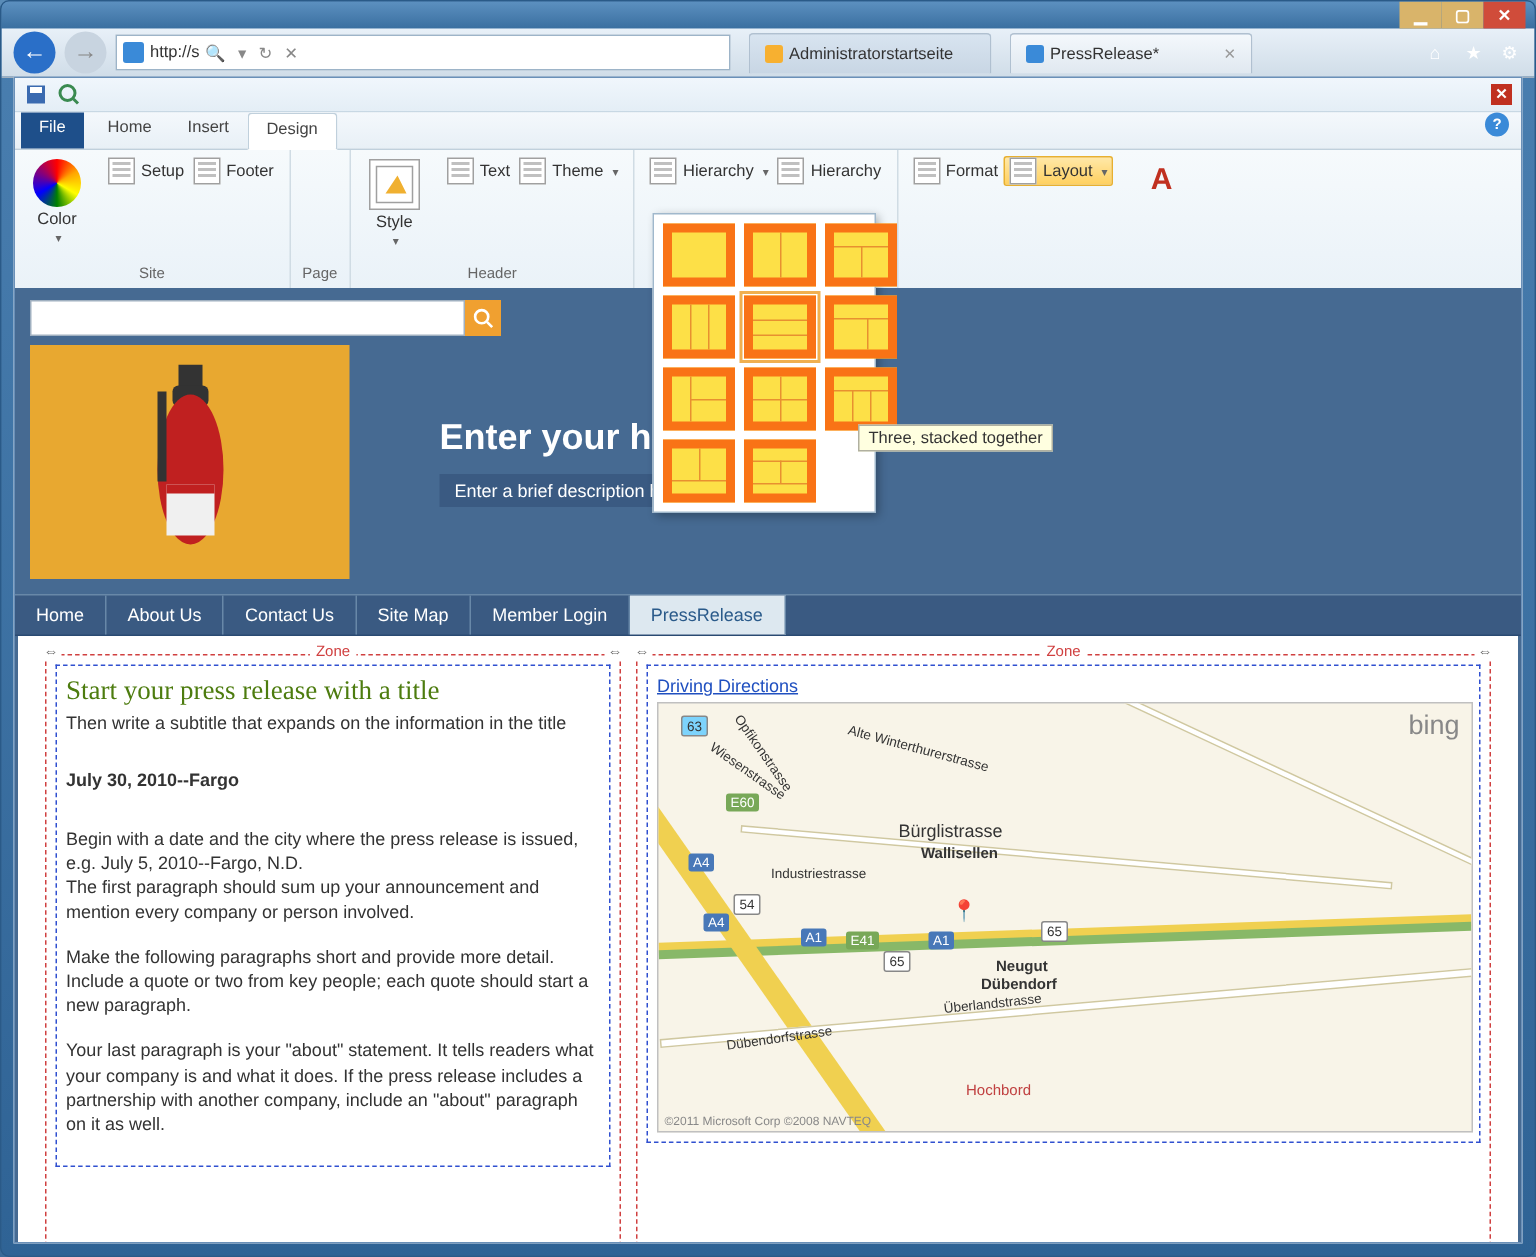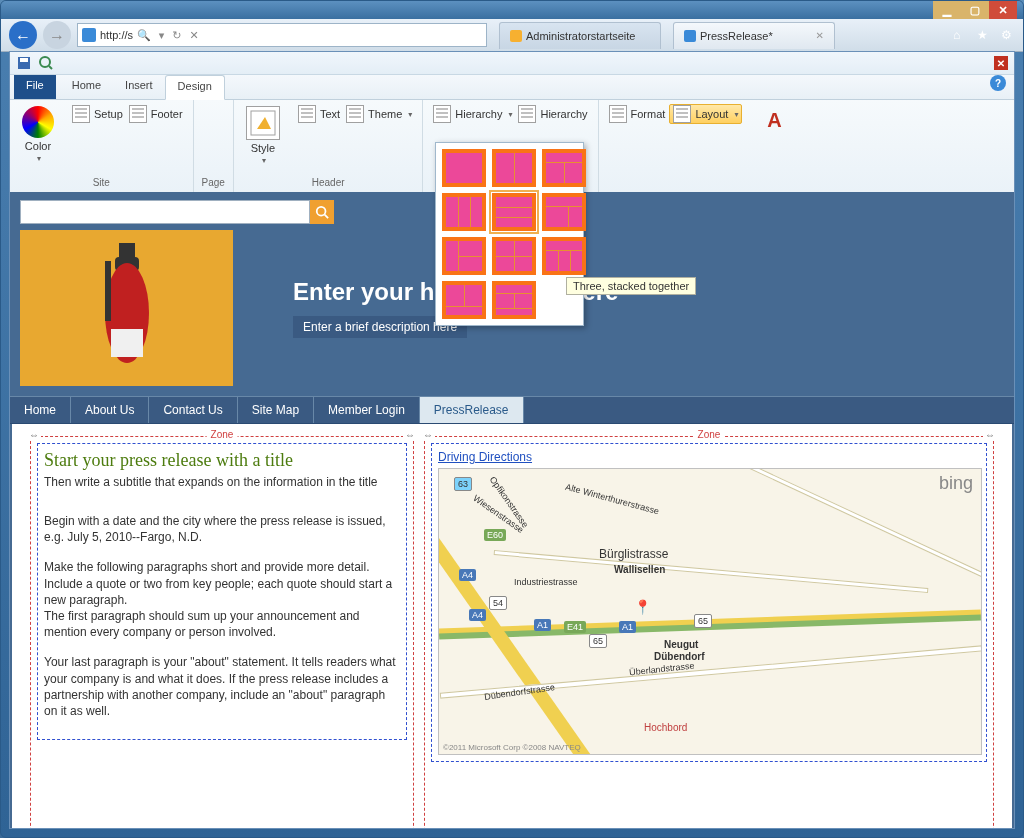--- a/index.html
+++ b/index.html
@@ -44,21 +44,21 @@
 .ribsm .ico{width:16px;height:16px}
 .ribsm.hl{background:linear-gradient(#ffe8a8,#ffd060);border:1px solid #e8b030;border-radius:2px;padding:0 3px}
 .caret{font-size:8px;color:#666;margin-left:2px}
 .icocolor{background:conic-gradient(red,orange,yellow,green,blue,purple,red);border-radius:50%}
 .icodoc{background:#fff;border:1px solid #a0a0a0;position:relative}
 .icodoc::after{content:"";position:absolute;top:2px;left:2px;right:2px;height:2px;background:#c0c0c0;box-shadow:0 4px 0 #c0c0c0,0 8px 0 #c0c0c0}
 .icostyle{background:#fff;border:1px solid #a0a0a0}
 .icoA{font-size:20px;font-weight:bold;color:#c03020;text-align:center;line-height:28px}
 .layoutpop{position:absolute;top:90px;left:425px;width:135px;background:#fff;border:1px solid #a0b8cc;box-shadow:2px 2px 6px rgba(0,0,0,.3);padding:6px;z-index:100}
 .lgrid{display:grid;grid-template-columns:repeat(3,1fr);gap:6px}
-.lopt{width:36px;height:30px;border:4px solid #f97316;background:#ec4899;cursor:pointer;position:relative}
+.lopt{width:36px;height:30px;border:6px solid #f97316;background:#fde047;cursor:pointer;position:relative}
 .lopt.sel{outline:2px solid #f0b050;outline-offset:1px}
 .lopt .v{position:absolute;background:#e89030}
 .tooltip{position:absolute;top:80px;left:70px;background:#ffffe0;border:1px solid #b0b0a0;padding:2px 6px;font-size:11px;color:#333;white-space:nowrap;z-index:101}
 .content{position:absolute;top:140px;left:0;right:0;bottom:0;overflow:auto;background:#466a92}
 .searchbar{padding:8px 0 6px 10px;display:flex}
 .searchbar input{width:280px;height:22px;border:1px solid #a0b0c0;padding:0 4px;font-size:11px}
 .searchbtn{width:24px;height:24px;background:#f0a030;display:flex;align-items:center;justify-content:center;cursor:pointer}
 .hero{display:flex;align-items:center;padding:0 10px 10px 10px;gap:60px}
 .heroimg{width:213px;height:156px;background:#e8a830;display:flex;align-items:center;justify-content:center}
 .herotext{flex:1}
@@ -330,23 +330,24 @@
       </div>
 
       <div class="page">
         <div class="zone l">
           <div class="zonelbl">Zone</div>
           <div class="zh l">⇔</div>
           <div class="zh r">⇔</div>
           <div class="part">
             <h2>Start your press release with a title</h2>
             <div class="sub">Then write a subtitle that expands on the information in the title</div>
+            <div class="date">July 30, 2010--Fargo</div>
             <p>Begin with a date and the city where the press release is issued, e.g. July 5, 2010--Fargo, N.D.</p>
+            <p style="margin-top:-14px">The first paragraph should sum up your announcement and mention every company or person involved.</p>
             <p>Make the following paragraphs short and provide more detail. Include a quote or two from key people; each quote should start a new paragraph.</p>
-            <p style="margin-top:-14px">The first paragraph should sum up your announcement and mention every company or person involved.</p>
             <p>Your last paragraph is your "about" statement. It tells readers what your company is and what it does. If the press release includes a partnership with another company, include an "about" paragraph on it as well.</p>
           </div>
         </div>
 
         <div class="zone r">
           <div class="zonelbl">Zone</div>
           <div class="zh l">⇔</div>
           <div class="zh r">⇔</div>
           <div class="part">
             <a class="maplink">Driving Directions</a>

